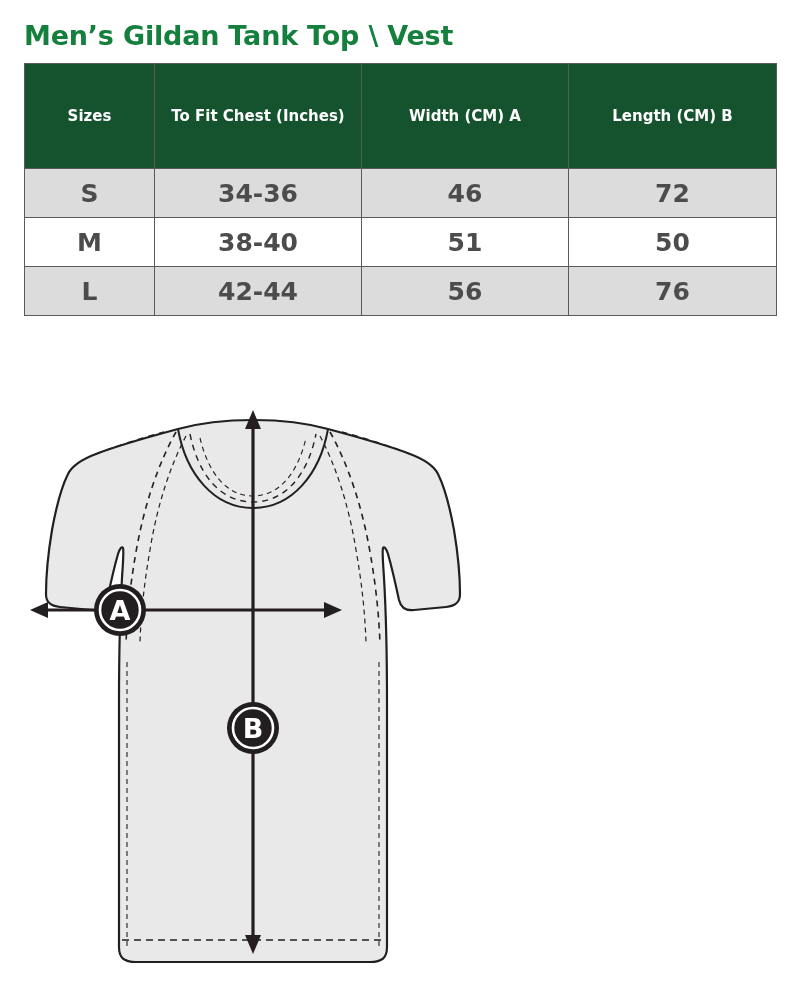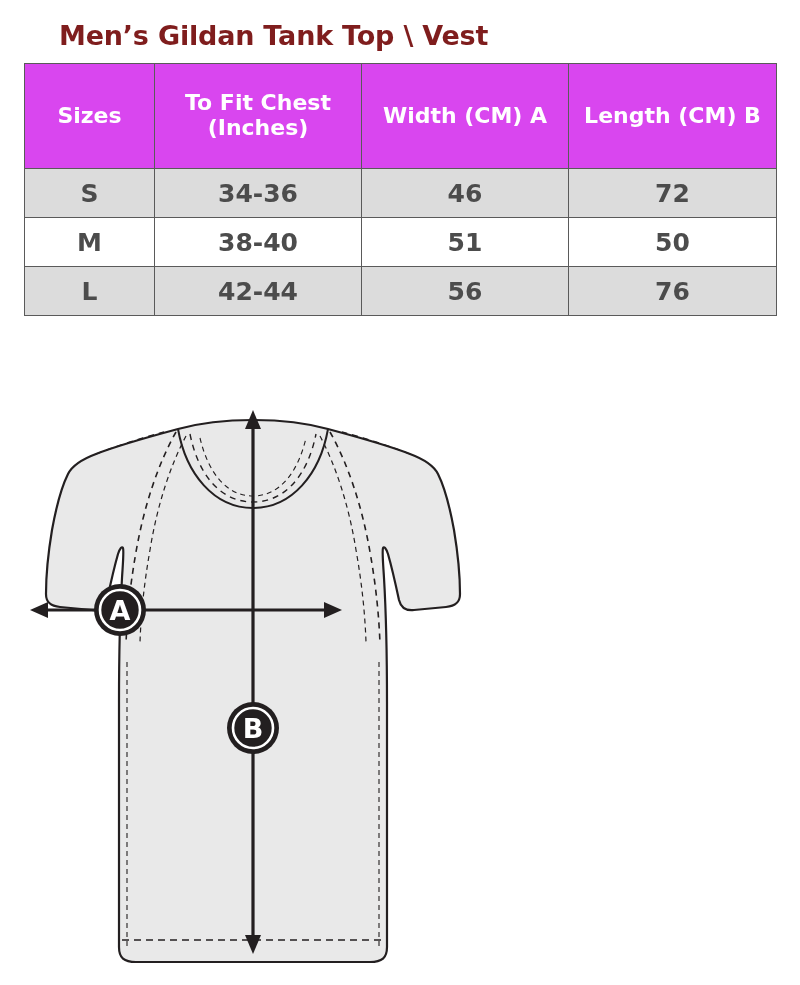--- a/index.html
+++ b/index.html
@@ -20,43 +20,42 @@
     height: 985px;
     position: relative;
   }
   .title {
     position: absolute;
     left: 24px;
     top: 20px;
     font-size: 27px;
     font-weight: bold;
     letter-spacing: -0.2px;
-    color: #7f1d1d;
+    color: #15803d;
     white-space: nowrap;
-    margin-left: 35px;
   }
   
   .size-table {
     position: absolute;
     left: 24px;
     top: 63px;
     width: 752px;
     border-collapse: collapse;
     table-layout: fixed;
   }
   .size-table th,
   .size-table td {
     border: 1px solid #5a5a5a;
     text-align: center;
     vertical-align: middle;
   }
   .size-table thead th {
-    background: #d946ef;
+    background: #14532d;
     color: #ffffff;
-    font-size: 22px;
+    font-size: 15px;
     font-weight: bold;
     height: 100px;
     line-height: 1.12;
     padding: 2px 4px;
   }
   .size-table tbody td {
     font-size: 25px;
     font-weight: bold;
     color: #4c4c4c;
     height: 48px;

